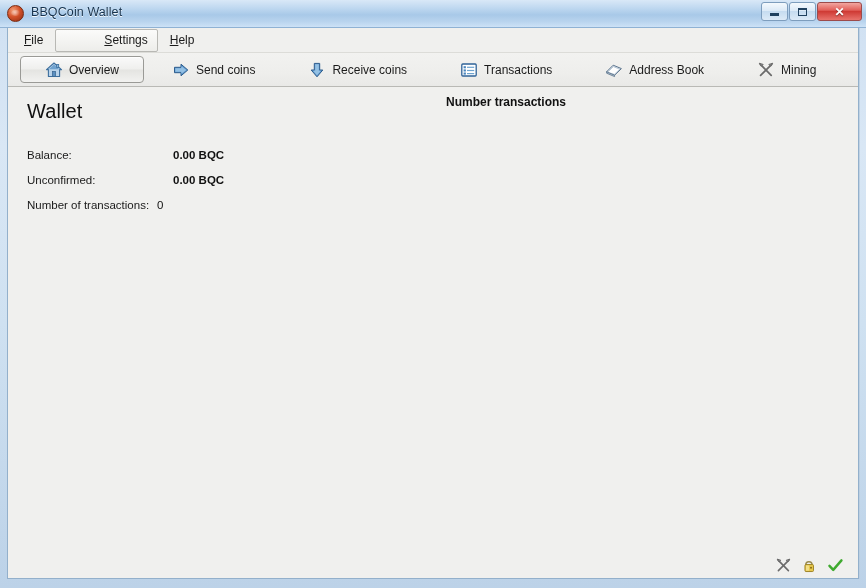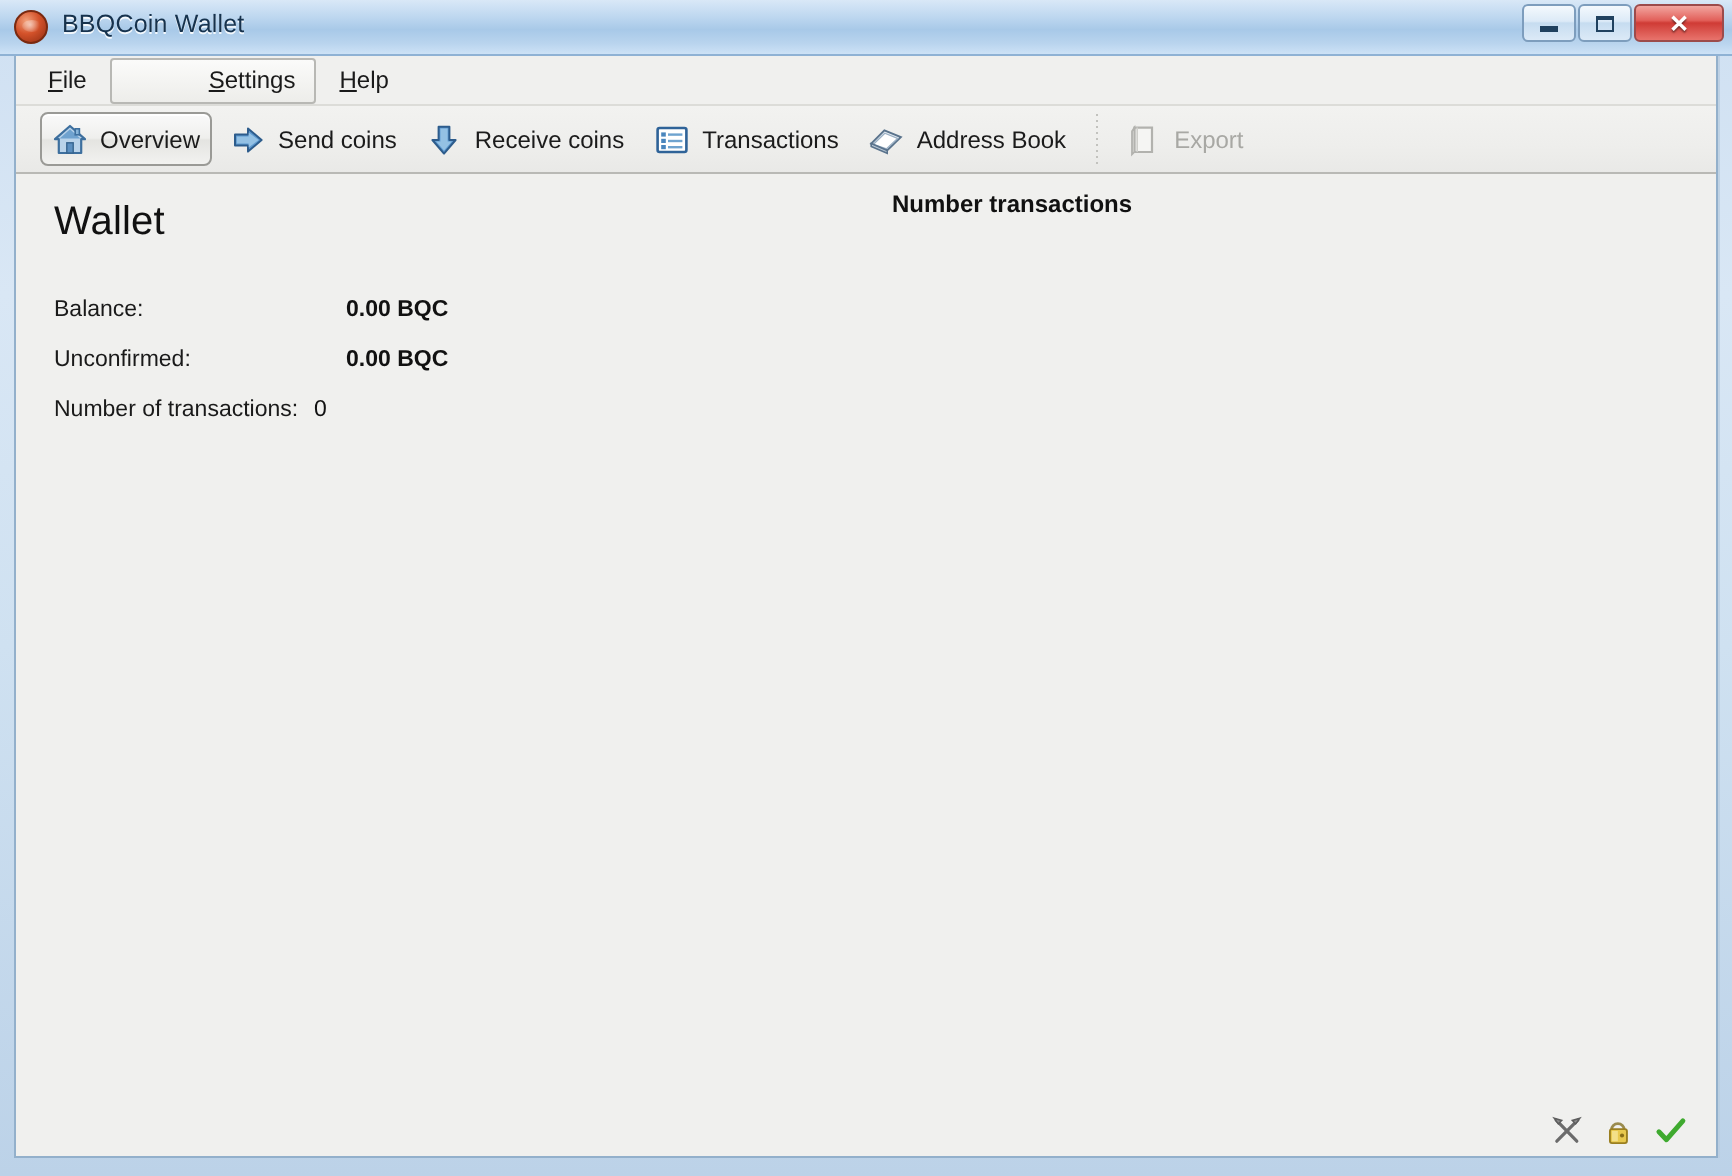--- a/index.html
+++ b/index.html
@@ -101,21 +101,21 @@
   
   #toolbar{
     height:35px; flex:none;
     background:linear-gradient(180deg,#f2f2f0 0%,#eeeeec 60%,#e9e9e7 100%);
     border-top:1px solid #dcdcd8;
     border-bottom:1px solid #b9b9b5;
     display:flex; align-items:center; padding-left:12px; gap:0;
   }
   .tb-btn{
     display:flex; align-items:center; gap:6px;
-    height:27px; padding:0 5px; margin-right:3px;
+    height:27px; padding:0 24px; margin-right:3px;
     border:1px solid transparent; border-radius:3px;
     font-size:12px; color:#1b1b1b; white-space:nowrap; cursor:default;
   }
   .tb-btn.selected{
     border:1px solid #9a9a96; border-radius:4px;
     background:linear-gradient(180deg,#fafafa 0%,#efefed 48%,#e4e4e1 52%,#f2f2f0 100%);
     box-shadow:inset 0 1px 0 #ffffff;
   }
   .tb-btn.disabled{ color:#a8a8a4; }
   .tb-sep{
@@ -242,20 +242,31 @@
 
       <div class="tb-btn">
         <svg class="tb-ico" viewBox="0 0 18 18">
           <path d="M1.6 10.8 L8.2 4.2 L16.4 7.6 L9.6 14.2 Z" fill="#e8eef4" stroke="#5a738c" stroke-width="1"></path>
           <path d="M2.6 11.2 L8.4 5.6 L14.8 8.2 L9.3 13.4 Z" fill="#ffffff" stroke="#9bb0c4" stroke-width=".7"></path>
           <path d="M1.6 10.8 L9.6 14.2 L9.6 15.6 L1.6 12.2 Z" fill="#b9c8d6" stroke="#5a738c" stroke-width=".8"></path>
         </svg>
         <span>Address Book</span>
       </div>
 
+      <div class="tb-btn">
+        <svg class="tb-ico" viewBox="0 0 18 18">
+          <g stroke="#6b6b6b" stroke-width="1.7" stroke-linecap="round" fill="none">
+            <path d="M3.3 3.3 L14.2 14.4"></path>
+            <path d="M14.7 3.3 L3.6 14.4"></path>
+          </g>
+          <path d="M2.2 2.2 L6.2 3.4 L4.4 5.2 Z" fill="#8d8d8d" stroke="#5d5d5d" stroke-width=".8"></path>
+          <path d="M15.8 2.2 L11.8 3.4 L13.6 5.2 Z" fill="#8d8d8d" stroke="#5d5d5d" stroke-width=".8"></path>
+        </svg>
+        <span>Mining</span>
+      </div>
 
       <div class="tb-sep"></div>
 
       <div class="tb-btn disabled">
         <svg class="tb-ico" viewBox="0 0 18 18">
           <path d="M4.2 2.8 L13 2.8 L13 15 L4.2 15 Z" fill="#f5f5f3" stroke="#b2b2ae" stroke-width="1.1"></path>
           <path d="M5.6 2.8 L5.6 15" stroke="#cfcfcb" stroke-width=".8" fill="none"></path>
           <path d="M3 4.6 L4.2 2.8 L4.2 15 L3 16.2 Z" fill="#e2e2de" stroke="#b2b2ae" stroke-width=".9"></path>
         </svg>
         <span>Export</span>

